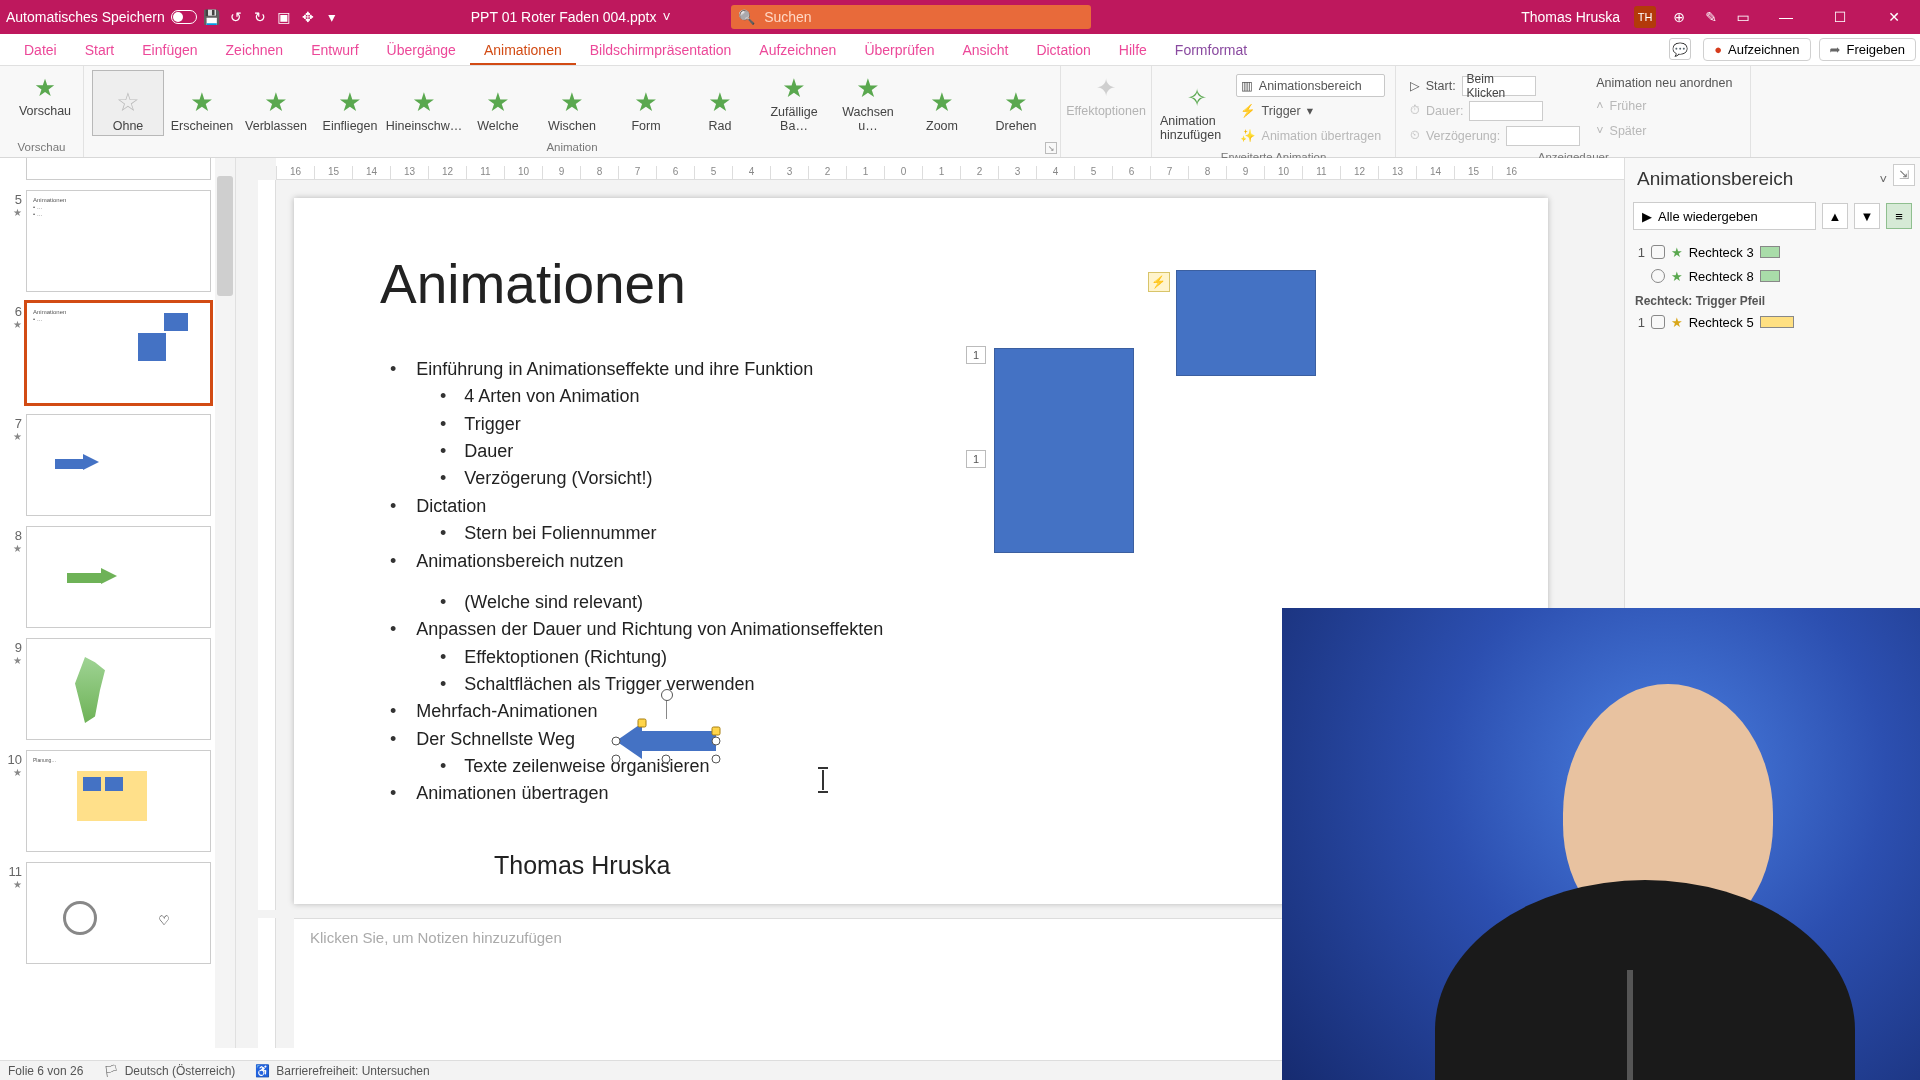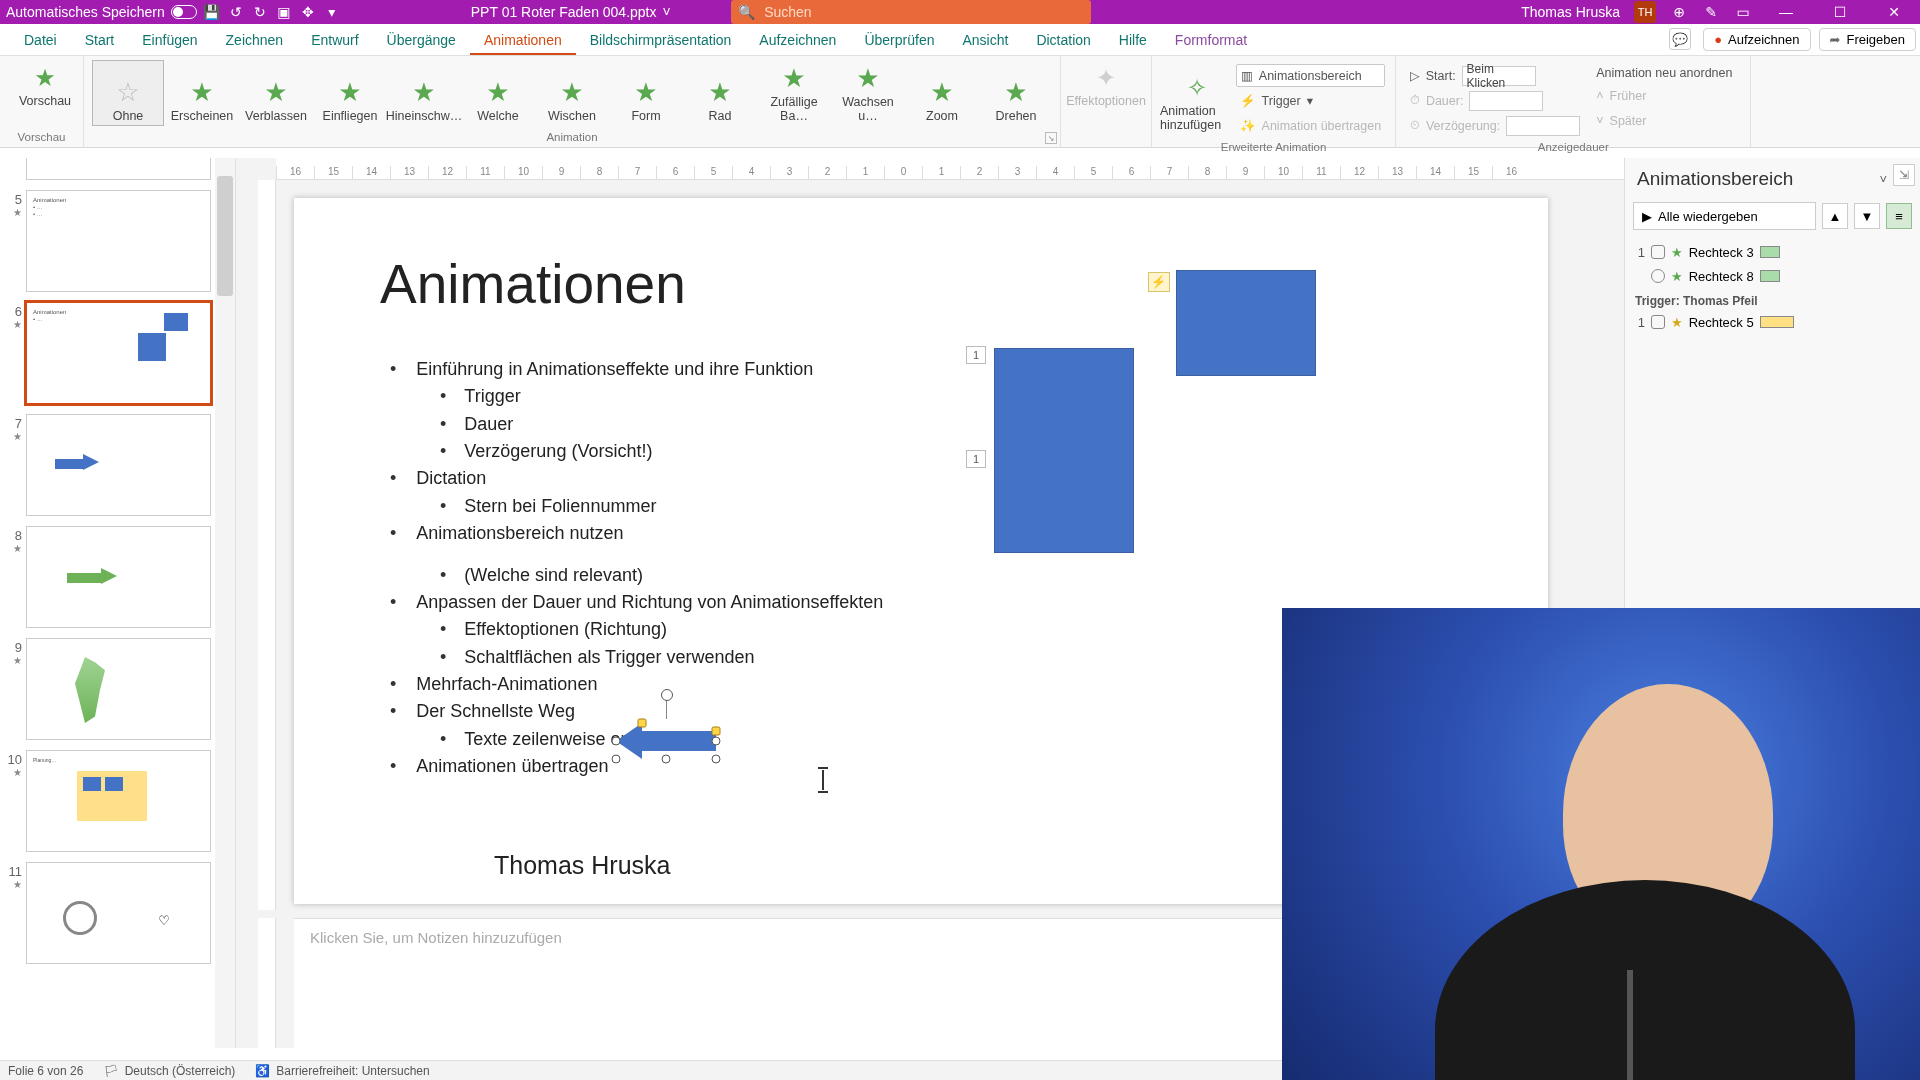--- a/index.html
+++ b/index.html
@@ -1,34 +1,34 @@
 <!DOCTYPE html>
 <html><head>
 <meta charset="utf-8">
 <style>
 * { margin: 0; padding: 0; box-sizing: border-box; font-family: "Segoe UI", Arial, sans-serif; }
 body { width: 1920px; height: 1080px; background: #fff; overflow: hidden; font-size: 13px; }
 
 
-.titlebar { height: 24px; background: #a21caf; display: flex; align-items: center; color: #fff; font-size: 14px; padding: 0 6px; }
+.titlebar { height: 34px; background: #be185d; display: flex; align-items: center; color: #fff; font-size: 14px; padding: 0 6px; }
 .titlebar .left { display: flex; align-items: center; gap: 6px; }
 .titlebar .toggle { width: 26px; height: 14px; border:1px solid #fff; border-radius: 8px; position: relative; }
 .titlebar .toggle::after { content:""; position:absolute; width:10px; height:10px; background:#fff; border-radius:50%; left:1px; top:1px;}
 .titlebar .qat-icon { width:18px; height:18px; display:flex; align-items:center; justify-content:center; color:#fff; }
 .titlebar .filename { margin-left: 130px; display:flex; align-items:center; gap:6px;}
 .titlebar .search { margin-left: 60px; width: 360px; height: 24px; background: #e86a3a; border-radius: 3px; display:flex; align-items:center; padding:0 8px; gap:8px;}
 .titlebar .search input { background: transparent; border:none; color:#fff; outline:none; flex:1; font-size:14px;}
 .titlebar .search input::placeholder { color:#ffd8c5; }
 .titlebar .right { margin-left: auto; display:flex; align-items:center; gap:14px; }
 .titlebar .user-badge { width:22px; height:22px; background:#b33a0a; border-radius:3px; display:flex; align-items:center; justify-content:center; font-size:11px; }
 .titlebar .winbtn { width:40px; height:34px; display:flex; align-items:center; justify-content:center; }
 
 
 .menubar { height: 32px; background: #fff; display:flex; align-items:stretch; border-bottom:1px solid #e0e0e0; padding-left:10px; }
-.menubar .tab { padding: 8px 14px 6px; font-size:14px; color:#0f766e; cursor:pointer; }
+.menubar .tab { padding: 8px 14px 6px; font-size:14px; color:#ec4899; cursor:pointer; }
 .menubar .tab.active { color:#d24b14; border-bottom:2px solid #d24b14; font-weight:500;}
 .menubar .tab.context { color:#8a4aa0; }
 .menubar .spacer { flex:1; }
 .menubar .rbtn { display:flex; align-items:center; padding:4px 10px; margin:4px 4px; border:1px solid #d0d0d0; border-radius:4px; font-size:13px; gap:6px; }
 .menubar .rbtn.red-dot::before { content:"●"; color:#d63b1c; }
 .menubar .rbtn.share::before { content:"➦"; color:#666; }
 .menubar .commentbox { width:22px; height:22px; border:1px solid #ccc; border-radius:3px; margin:4px 8px; display:flex; align-items:center; justify-content:center;}
 
 
 .ribbon { height: 92px; background:#f8f8f8; border-bottom:1px solid #d8d8d8; display:flex; position:relative; }
@@ -403,20 +403,21 @@
         <span>14</span>
         <span>15</span>
         <span>16</span>
       </div>
     <div class="ruler-v"></div>
 
     <div class="slide-outer">
       <div class="slide-title">Animationen</div>
       <div class="slide-list" id="bullets-host">
           <div class="b1">Einführung in Animationseffekte und ihre Funktion</div>
+          <div class="b2">4 Arten von Animation</div>
           <div class="b2">Trigger</div>
           <div class="b2">Dauer</div>
           <div class="b2">Verzögerung (Vorsicht!)</div>
           <div class="b1">Dictation</div>
           <div class="b2">Stern bei Foliennummer</div>
           <div class="b1">Animationsbereich nutzen</div>
           <div class="gap"></div>
           <div class="b2">(Welche sind relevant)</div>
           <div class="b1">Anpassen der Dauer und Richtung von Animationseffekten</div>
           <div class="b2">Effektoptionen (Richtung)</div>
@@ -479,21 +480,21 @@
           <span class="drop">▼</span>
         </div>
         <div class="anim-item">
           <span class="num"></span>
           <span class="clk clock"></span>
           <span class="fx ">★</span>
           <span>Rechteck 8</span>
           <span class="bar g"></span>
           <span class="drop">▼</span>
         </div>
-        <div class="anim-trigger-hdr">Trigger: Thomas Pfeil</div>
+        <div class="anim-trigger-hdr">Rechteck: Trigger Pfeil</div>
         <div class="anim-item">
           <span class="num">1</span>
           <span class="clk "></span>
           <span class="fx y">★</span>
           <span>Rechteck 5</span>
           <span class="bar y"></span>
           <span class="drop">▼</span>
         </div>
       </div>
     <div class="sidebar-icons">

